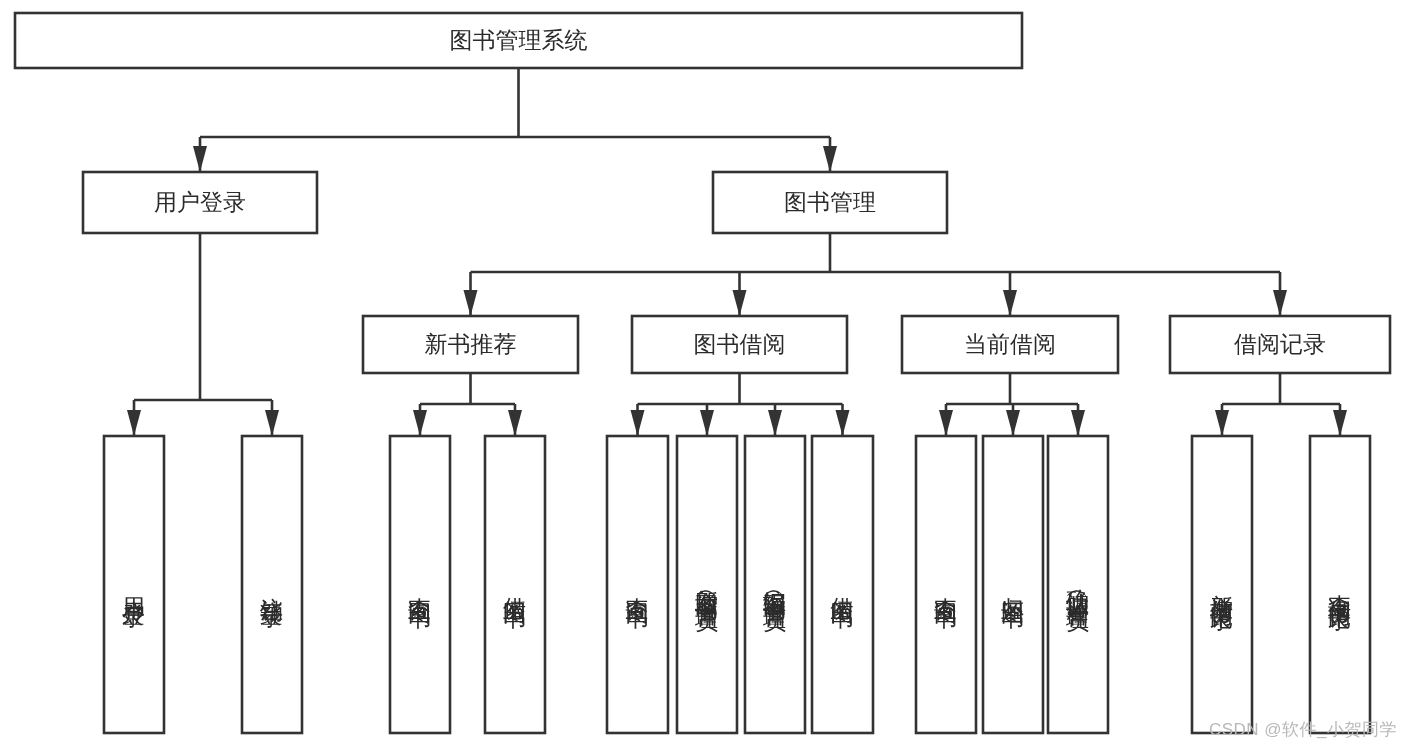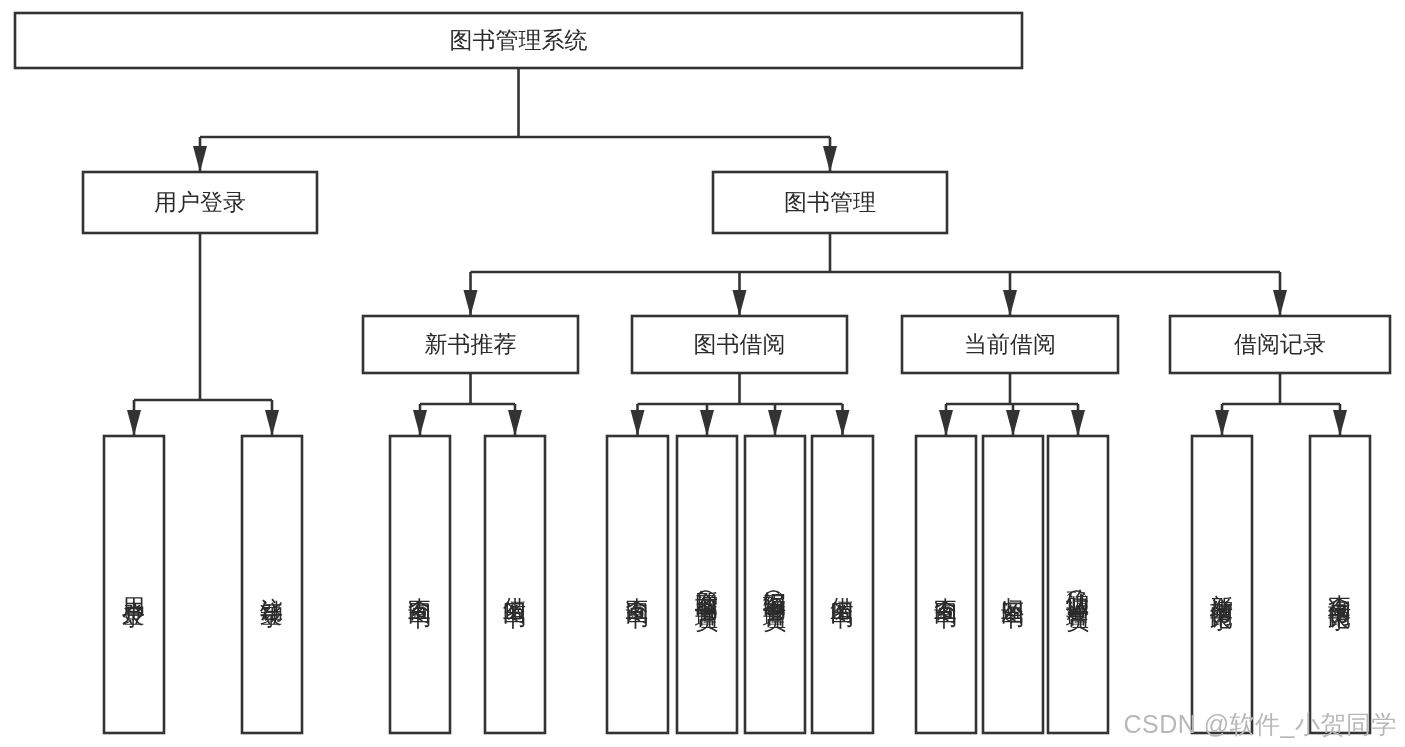--- a/index.html
+++ b/index.html
@@ -66,21 +66,21 @@
   }
   .arrow-head {
     fill: #333333;
     stroke: none;
   }
   #watermark {
     position: absolute;
     right: 8px;
     bottom: 6px;
     font-family: "Liberation Sans", "DejaVu Sans", sans-serif;
-    font-size: 25px;
+    font-size: 17px;
     color: #b8b8b8;
     letter-spacing: 0.5px;
     user-select: none;
   }
 </style>
 </head>
 <body>
 
 <div id="diagram-root">
   <svg class="diagram-canvas" viewBox="0 0 1405 747">

